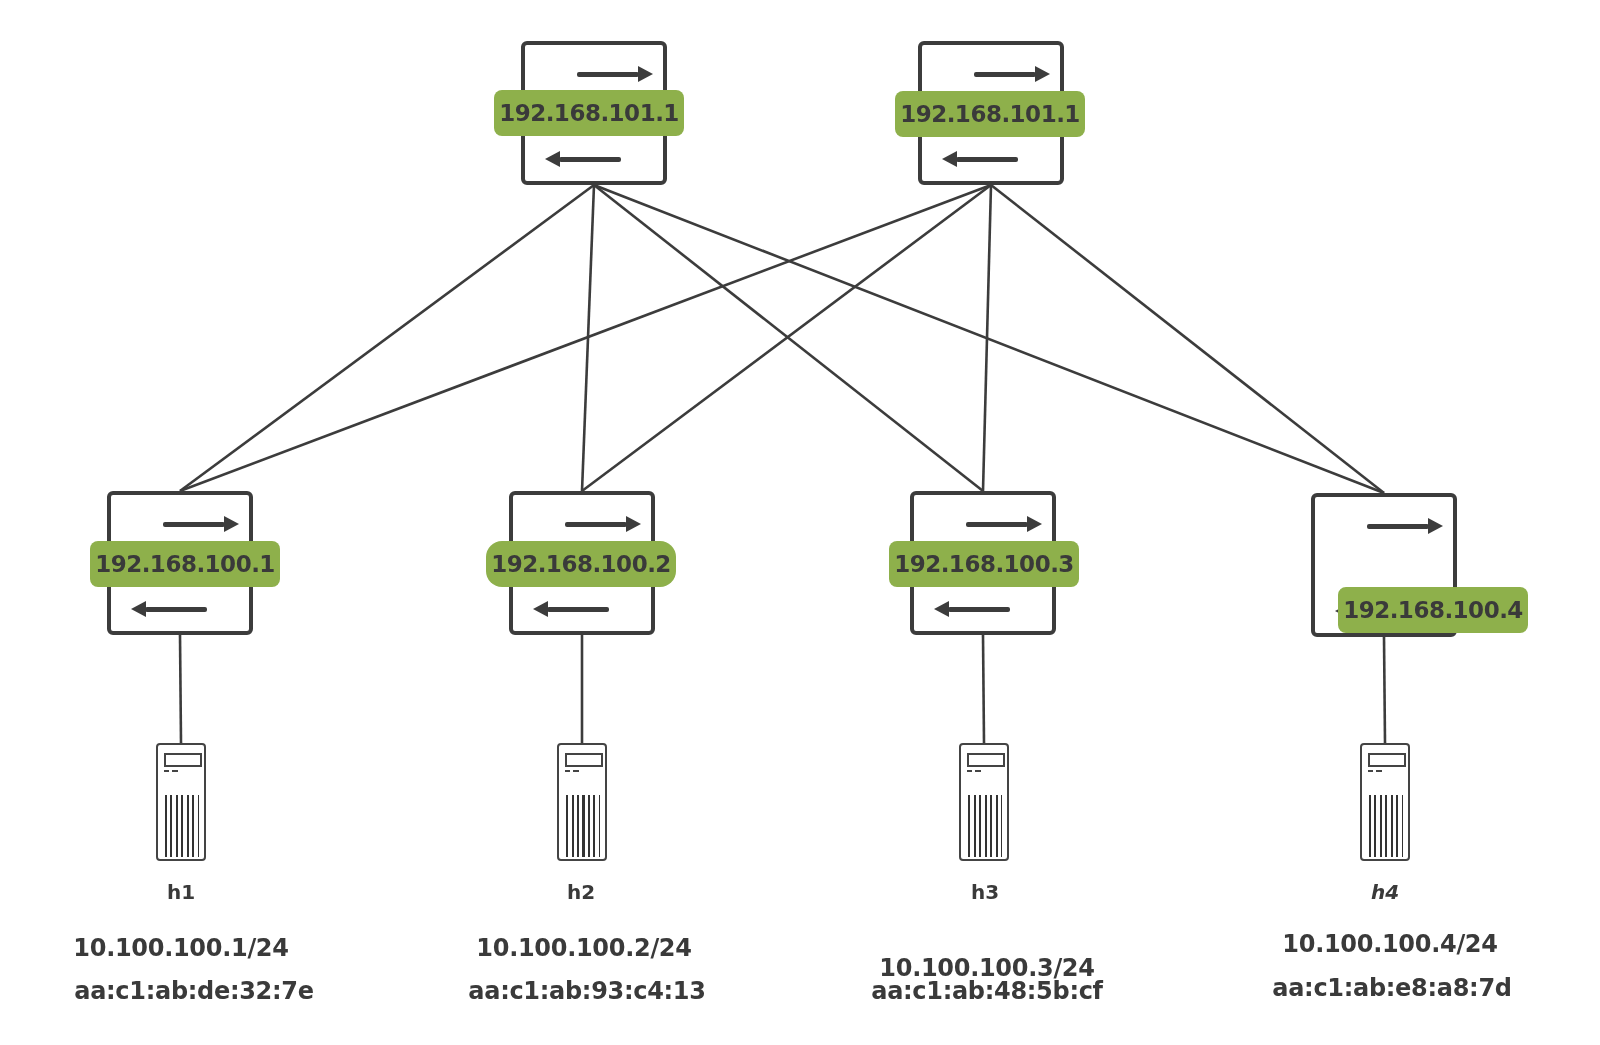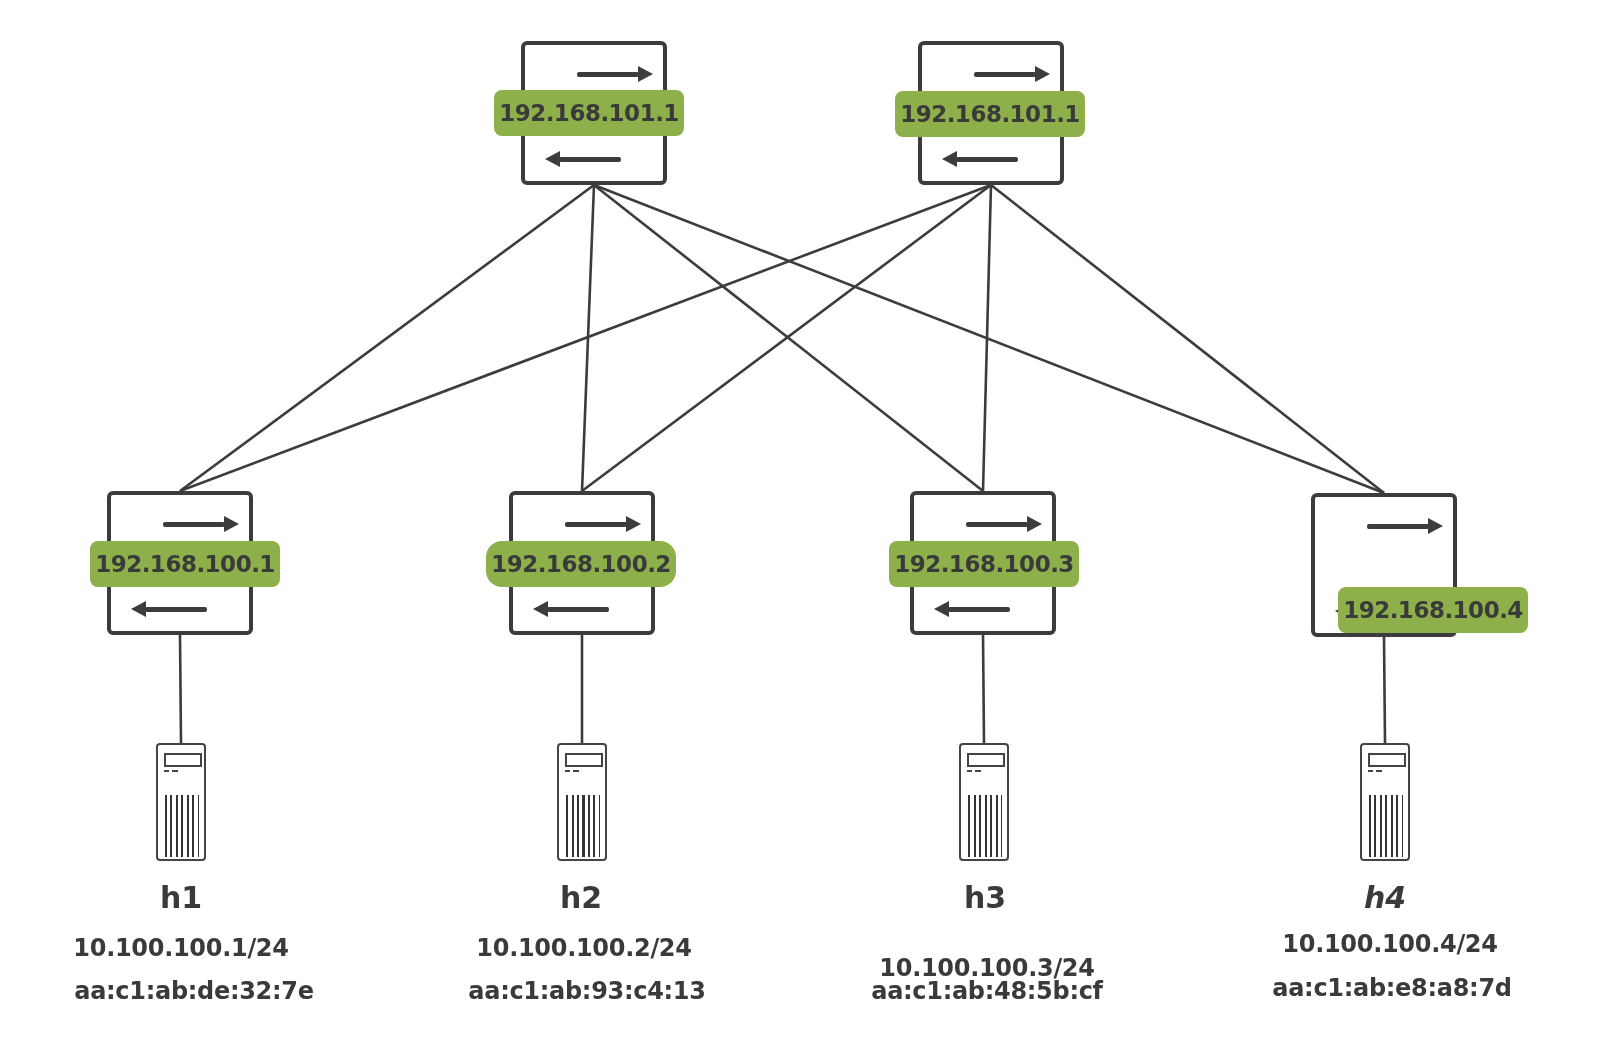--- a/index.html
+++ b/index.html
@@ -18,21 +18,21 @@
   .ip-label { position: absolute; height: 46px; width: 190px; background: #8eb04b; border-radius: 8px;
               color: #3a3a3a; font-size: 23px; font-weight: bold; line-height: 46px; text-align: center;
               letter-spacing: -0.5px; }
   .host-icon { position: absolute; width: 50px; height: 118px; box-sizing: border-box;
                border: 2px solid #444; border-radius: 4px; background: #fff; }
   .host-icon .display { position: absolute; left: 6px; top: 8px; width: 34px; height: 10px; border: 2px solid #444; }
   .host-icon .leds { position: absolute; left: 6px; top: 25px; width: 14px; height: 2px;
                      background: linear-gradient(90deg, #444 0 5px, transparent 5px 8px, #444 8px 14px); }
   .host-icon .vents { position: absolute; left: 7px; top: 50px; width: 34px; height: 62px;
                       background: repeating-linear-gradient(90deg, #333 0 2px, transparent 2px 5.5px); }
-  .host-name { position: absolute; width: 200px; text-align: center; font-size: 30px; font-weight: bold; color: #3a3a3a; }
+  .host-name { position: absolute; width: 200px; text-align: center; font-size: 20px; font-weight: bold; color: #3a3a3a; }
   .host-ip, .host-mac { position: absolute; width: 260px; text-align: center; font-size: 24px; font-weight: bold; color: #3a3a3a; letter-spacing: -0.3px; }
 </style>
 </head>
 <body>
 
 <svg id="links" xmlns="http://www.w3.org/2000/svg">
     <line x1="594" y1="185" x2="180" y2="491" stroke="#3c3c3c" stroke-width="2.6"></line>
     <line x1="594" y1="185" x2="582" y2="491" stroke="#3c3c3c" stroke-width="2.6"></line>
     <line x1="594" y1="185" x2="983" y2="491" stroke="#3c3c3c" stroke-width="2.6"></line>
     <line x1="594" y1="185" x2="1384" y2="493" stroke="#3c3c3c" stroke-width="2.6"></line>

